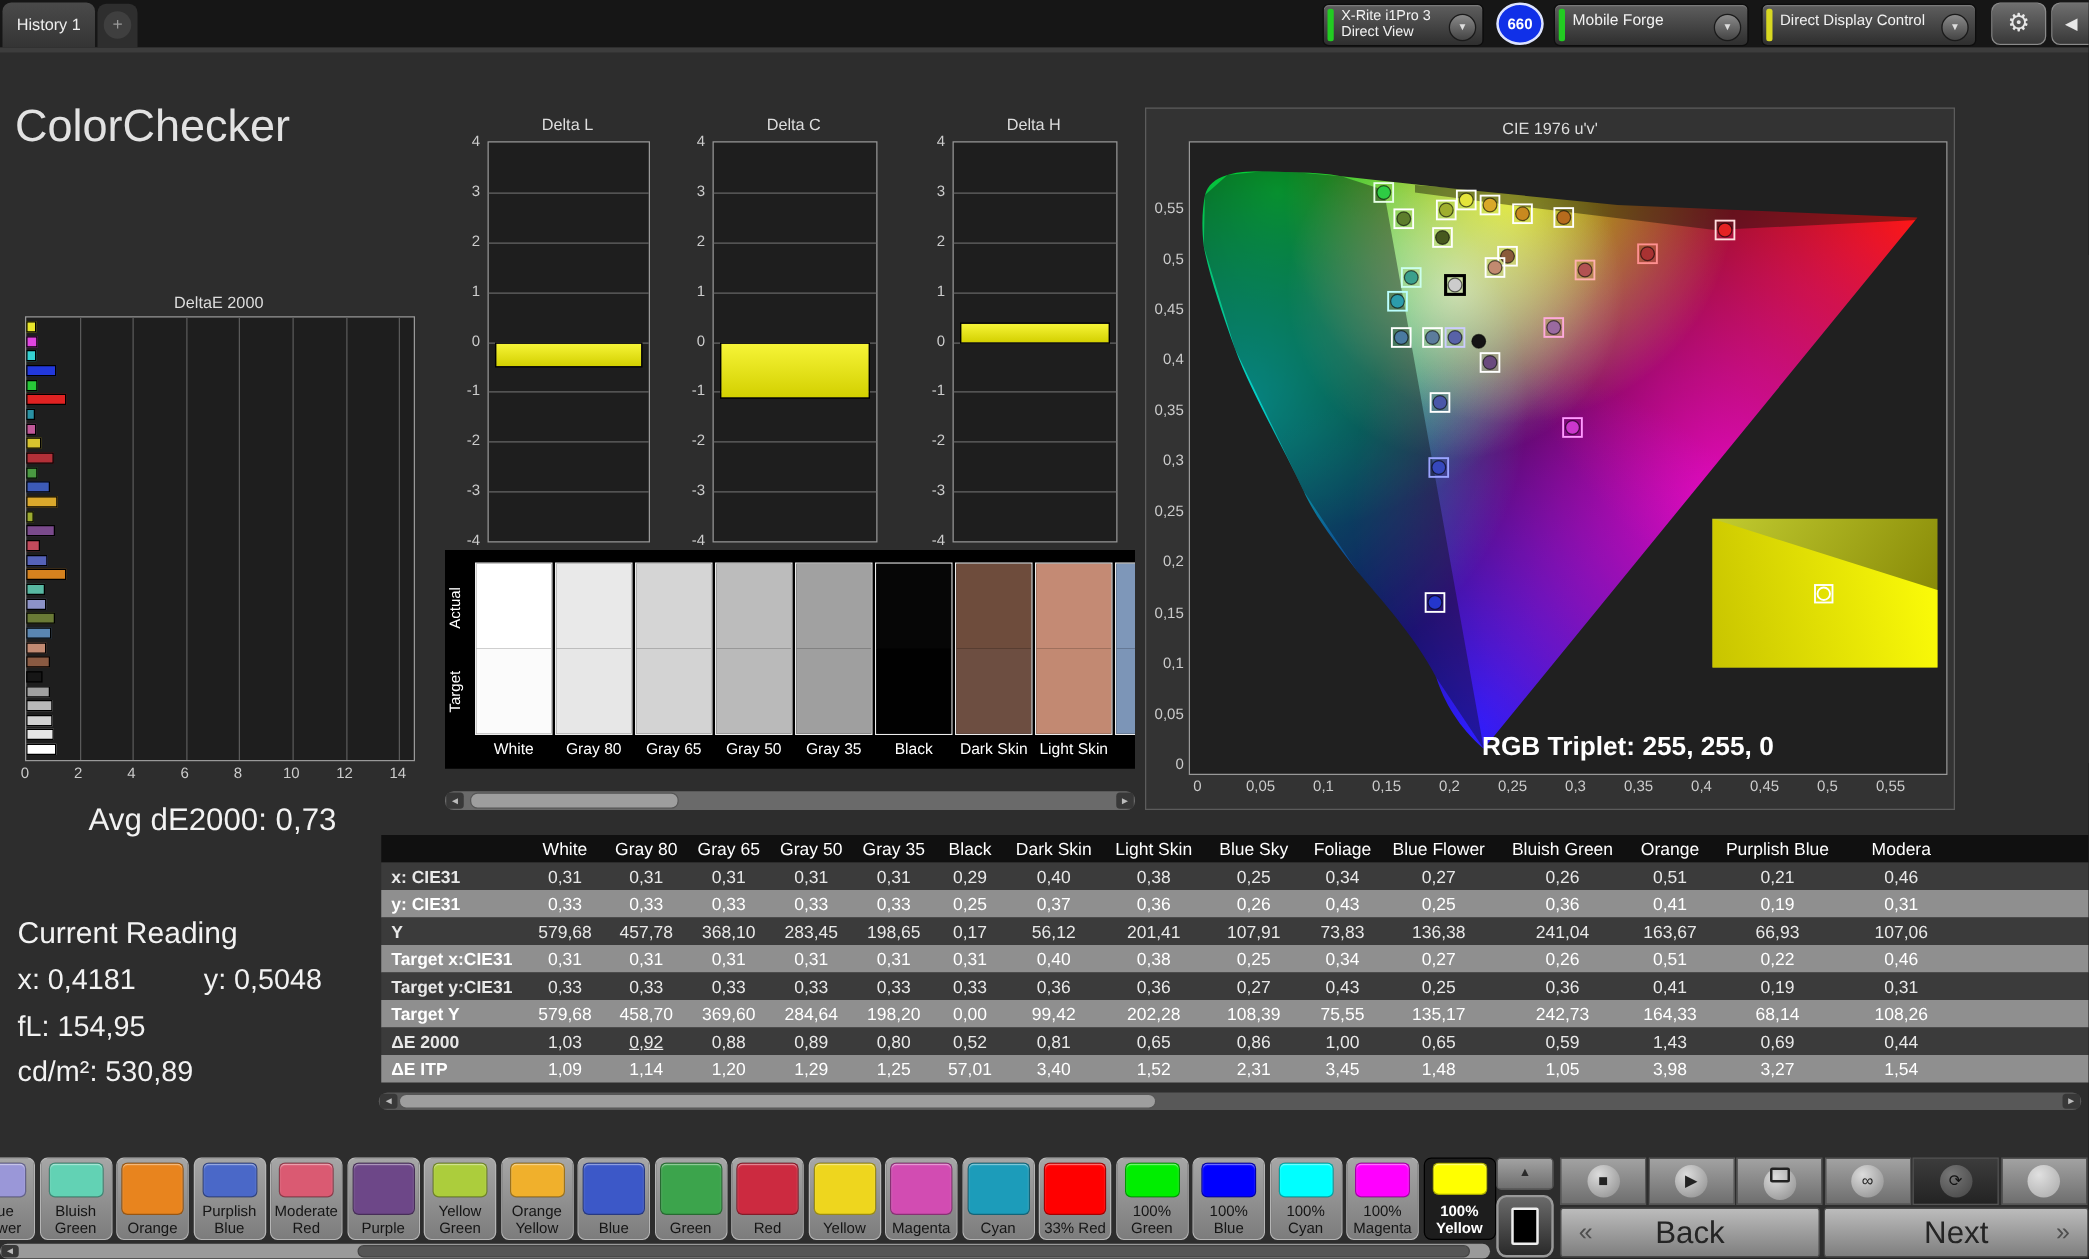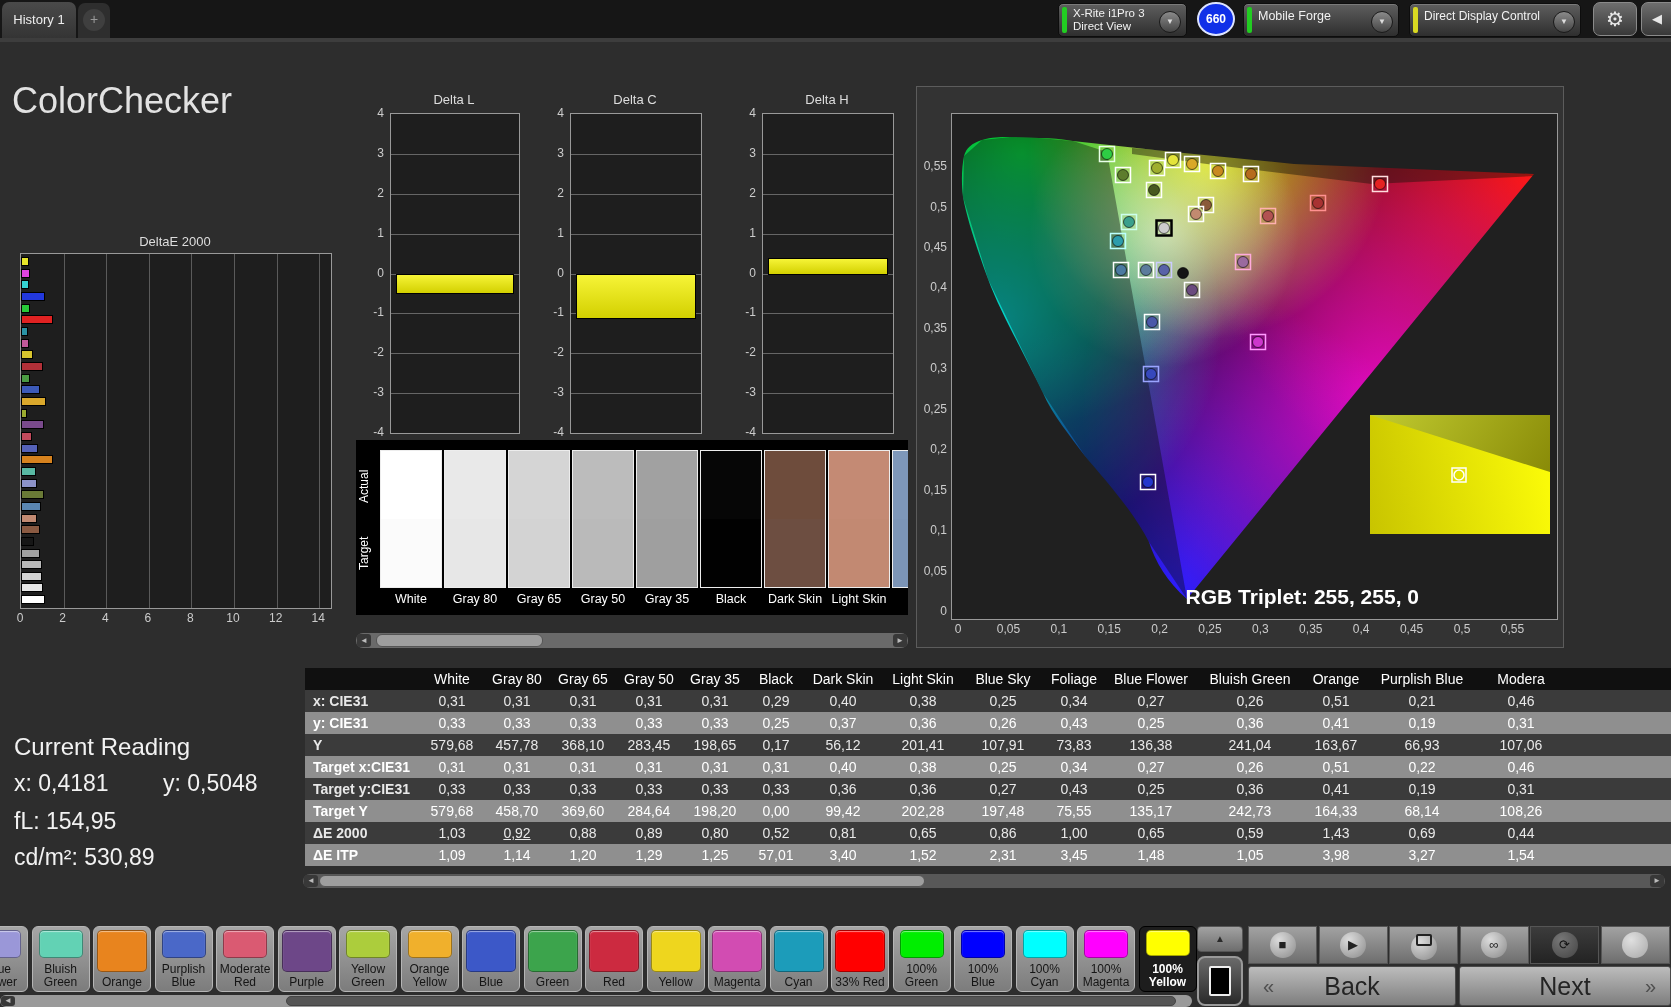--- a/index.html
+++ b/index.html
@@ -284,20 +284,21 @@
         <div class="plabel" style="left: 536px;">Blue</div>
       </div>
   </div>
   <div class="hscroll" style="left:356px;top:633px;width:552px;height:15px;">
     <div class="sarrow" style="left:1px;line-height:13px;">◄</div>
     <div class="sthumb" style="left:20px;width:165px;background:#9e9e9e;border:1px solid #555;"></div>
     <div class="sarrow" style="right:1px;line-height:13px;">►</div>
   </div>
 
   <div id="cie-panel">
+    <div id="cie-title">CIE 1976 u'v'</div>
     <div id="cie-plot">
       <svg width="605" height="505" viewBox="0 0 605 505">
         <defs>
           <clipPath id="shoe">
               <path d="M235,485 C215,468 203,447 197,428 C180,395 152,365 133,342 C118,322 100,300 91,279 C70,235 48,198 36,165 C25,135 15,105 11,83 C9,66 10,52 12,42 C14,34 20,29 30,26 C40,23 48,23 58,23 L87,24 C98,24 110,25 121,27 L212,37 L342,50 L582,60 Z"></path>
             </clipPath>
           <radialGradient id="gG" gradientUnits="userSpaceOnUse" cx="70" cy="40" r="270">
               <stop offset="0" stop-color="#00e010"></stop>
               <stop offset="1" stop-color="#000"></stop>
             </radialGradient>
@@ -431,20 +432,21 @@
         <div class="cie-xt" style="left: 293px; top: 535px;">0,25</div>
         <div class="cie-xt" style="left: 343.4px; top: 535px;">0,3</div>
         <div class="cie-xt" style="left: 393.8px; top: 535px;">0,35</div>
         <div class="cie-xt" style="left: 444.2px; top: 535px;">0,4</div>
         <div class="cie-xt" style="left: 494.6px; top: 535px;">0,45</div>
         <div class="cie-xt" style="left: 545px; top: 535px;">0,5</div>
         <div class="cie-xt" style="left: 595.4px; top: 535px;">0,55</div>
       </div>
   </div>
 
+  <div class="stat" style="left:20px;top:642px;width:300px;text-align:center;font-size:25px;">Avg dE2000: 0,73</div>
   <div class="stat" style="left:14px;top:733px;font-size:24px;">Current Reading</div>
   <div class="stat" style="left:14px;top:770px;font-size:23px;">x: 0,4181</div>
   <div class="stat" style="left:163px;top:770px;font-size:23px;">y: 0,5048</div>
   <div class="stat" style="left:14px;top:808px;font-size:23px;">fL: 154,95</div>
   <div class="stat" style="left:14px;top:844px;font-size:23px;">cd/m²: 530,89</div>
 
   <div id="color-table">
       <div class="trow" style="background: rgb(16, 16, 16); color: rgb(255, 255, 255);">
         <div class="tcell tlabel"></div>
         <div class="tcell" style="width: 64px;">White</div>
@@ -562,21 +564,21 @@
       <div class="trow" style="background: rgb(143, 143, 143); color: rgb(255, 255, 255);">
         <div class="tcell tlabel">Target Y</div>
         <div class="tcell" style="width: 64px;">579,68</div>
         <div class="tcell" style="width: 66px;">458,70</div>
         <div class="tcell" style="width: 66px;">369,60</div>
         <div class="tcell" style="width: 66px;">284,64</div>
         <div class="tcell" style="width: 66px;">198,20</div>
         <div class="tcell" style="width: 56px;">0,00</div>
         <div class="tcell" style="width: 78px;">99,42</div>
         <div class="tcell" style="width: 82px;">202,28</div>
-        <div class="tcell" style="width: 78px;">197,48</div>
+        <div class="tcell" style="width: 78px;">108,39</div>
         <div class="tcell" style="width: 64px;">75,55</div>
         <div class="tcell" style="width: 90px;">135,17</div>
         <div class="tcell" style="width: 108px;">242,73</div>
         <div class="tcell" style="width: 64px;">164,33</div>
         <div class="tcell" style="width: 108px;">68,14</div>
         <div class="tcell" style="width: 90px;">108,26</div>
         <div class="tcell" style="flex: 1 1 0%;"></div>
       </div>
       <div class="trow" style="background: rgb(59, 59, 59); color: rgb(232, 232, 232);">
         <div class="tcell tlabel">ΔE 2000</div>

